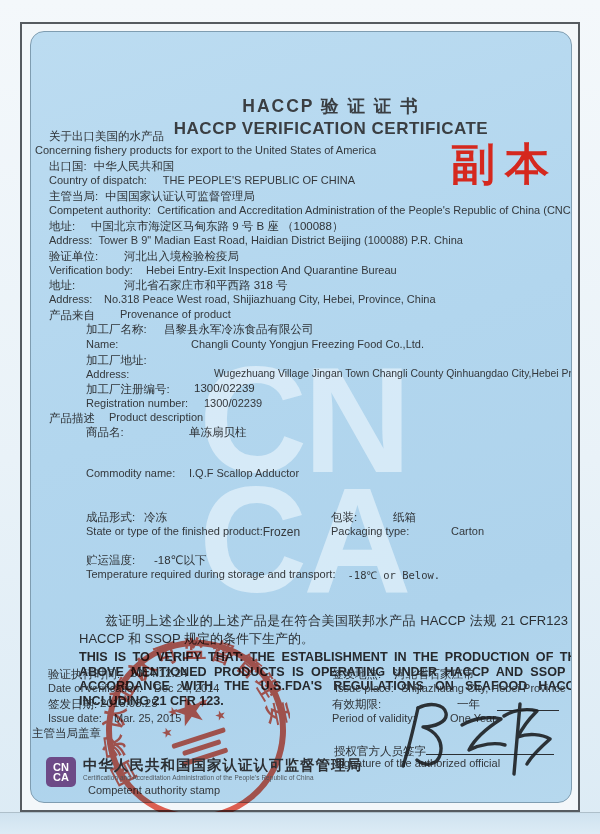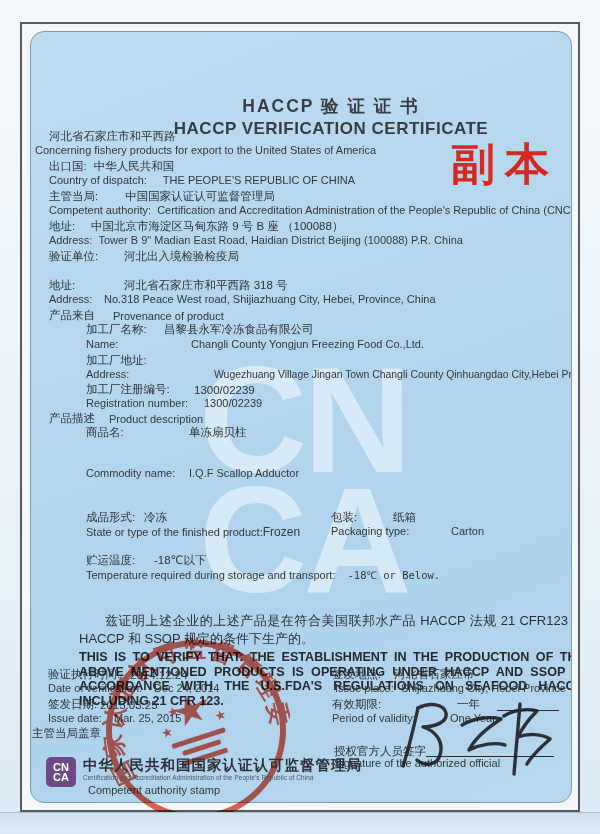--- a/index.html
+++ b/index.html
@@ -18,21 +18,21 @@
   .panel{
     position:absolute;left:30px;top:31px;width:540px;height:770px;
     background:linear-gradient(160deg,#bcdcf1 0%,#b2d6ee 45%,#aed3ec 75%,#b6d8ee 100%);
     border:1px solid #7f9db1;border-radius:14px;overflow:hidden;
   }
   .bottom-strip{position:absolute;left:0;top:812px;width:600px;height:22px;
     background:linear-gradient(180deg,#cfe2ef,#ddecf6);border-top:1px solid #aebfca;}
   .abs{position:absolute;white-space:nowrap;}
   .c-cn{font-size:11.5px;color:#2e3236;}
   .c-en{font-size:11px;color:#34383c;}
-  .row{display:flex;align-items:center;}
+  .row{display:flex;align-items:flex-start;}
   .lbl{display:inline-block;}
   .val{display:inline-block;}
   .title-cn{left:0;top:62px;width:600px;text-align:center;font-size:17.5px;font-weight:bold;color:#3a3e42;letter-spacing:2px;}
   .title-en{left:0;top:87px;width:600px;text-align:center;font-size:17px;font-weight:bold;color:#3a3e42;letter-spacing:.5px;}
   .duplicate{
     left:420px;top:110px;font-size:44px;line-height:46px;color:#d5281e;
     font-family:"Liberation Serif","DejaVu Serif",serif;font-weight:600;letter-spacing:10px;
   }
   .watermark{
     left:168px;top:328px;font-size:150px;line-height:.8;font-weight:800;
@@ -65,62 +65,66 @@
 
     <div class="abs watermark">
       <div>CN</div>
       <div>CA</div>
     </div>
 
     <div class="abs title-cn">HACCP  验 证 证 书</div>
     <div class="abs title-en">HACCP VERIFICATION CERTIFICATE</div>
     <div class="abs duplicate">副本</div>
 
-    <div class="abs c-cn" style="left:18px;top:97px;">河北省石家庄市和平西路</div>
+    <div class="abs c-cn" style="left:18px;top:97px;">关于出口美国的水产品</div>
     <div class="abs c-en" style="left:4px;top:112px;">Concerning fishery products for export to the United States of America</div>
     <div class="abs c-cn row" style="left:18px;top:127px;">
       <span class="lbl">出口国:</span>
       <span class="val" style="margin-left:7px;">中华人民共和国</span>
     </div>
     <div class="abs c-en row" style="left:18px;top:142px;">
       <span class="lbl">Country of dispatch:</span>
       <span class="val" style="margin-left:16px;">THE PEOPLE'S REPUBLIC OF CHINA</span>
     </div>
 
-    <div class="abs c-cn row" style="left:18px;top:157px;gap:20px;">
+    <div class="abs c-cn row" style="left:18px;top:157px;">
       <span class="lbl">主管当局:</span>
       <span class="val" style="margin-left:7px;">中国国家认证认可监督管理局</span>
     </div>
     <div class="abs c-en row" style="left:18px;top:172px;">
       <span class="lbl">Competent authority:</span>
       <span class="val" style="margin-left:6px;">Certification and Accreditation Administration of the People's Republic of China (CNCA)</span>
     </div>
     <div class="abs c-cn row" style="left:18px;top:187px;">
       <span class="lbl" style="min-width:42px;">地址:</span>
       <span class="val">中国北京市海淀区马甸东路 9 号 B 座 （100088）</span>
     </div>
     <div class="abs c-en row" style="left:18px;top:202px;">
       <span class="lbl">Address:</span>
       <span class="val" style="margin-left:6px;">Tower B 9" Madian East Road, Haidian District Beijing (100088) P.R. China</span>
     </div>
 
     <div class="abs c-cn row" style="left:18px;top:217px;">
       <span class="lbl" style="min-width:75px;">验证单位:</span>
       <span class="val">河北出入境检验检疫局</span>
     </div>
+    <div class="abs c-en row" style="left:18px;top:232px;">
+      <span class="lbl" style="min-width:97px;">Verification body:</span>
+      <span class="val">Hebei Entry-Exit Inspection And Quarantine Bureau</span>
+    </div>
     <div class="abs c-cn row" style="left:18px;top:246px;">
       <span class="lbl" style="min-width:75px;">地址:</span>
       <span class="val">河北省石家庄市和平西路 318 号</span>
     </div>
     <div class="abs c-en row" style="left:18px;top:261px;">
       <span class="lbl" style="min-width:55px;">Address:</span>
       <span class="val">No.318 Peace West road, Shijiazhuang City, Hebei, Province, China</span>
     </div>
 
-    <div class="abs c-cn row" style="left:18px;top:276px;">
+    <div class="abs c-cn row" style="left:18px;top:276px;gap:7px;">
       <span class="lbl">产品来自</span>
       <span class="val c-en" style="margin-left:18px;">Provenance of product</span>
     </div>
     <div class="abs c-cn row" style="left:55px;top:290px;">
       <span class="lbl" style="min-width:78px;">加工厂名称:</span>
       <span class="val">昌黎县永军冷冻食品有限公司</span>
     </div>
     <div class="abs c-en row" style="left:55px;top:306px;">
       <span class="lbl" style="min-width:105px;">Name:</span>
       <span class="val">Changli County Yongjun Freezing Food Co.,Ltd.</span>

